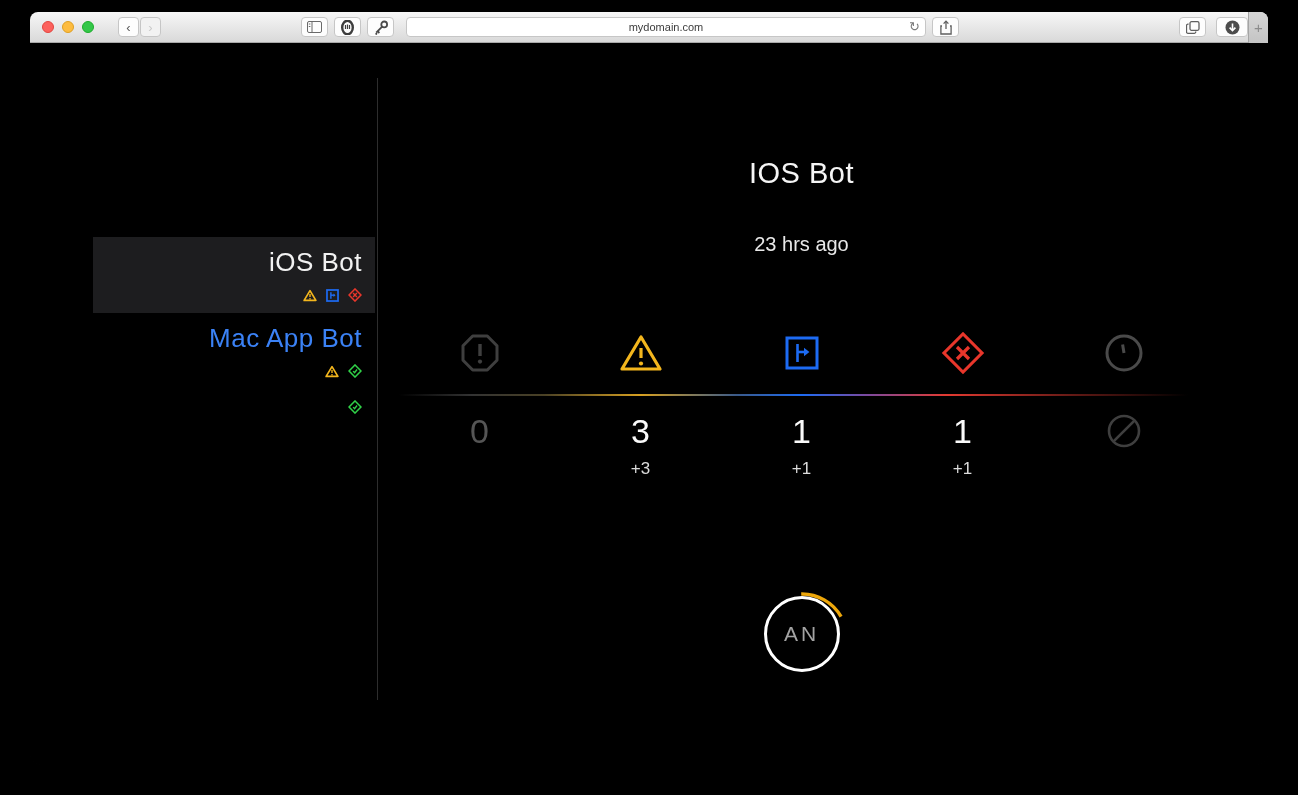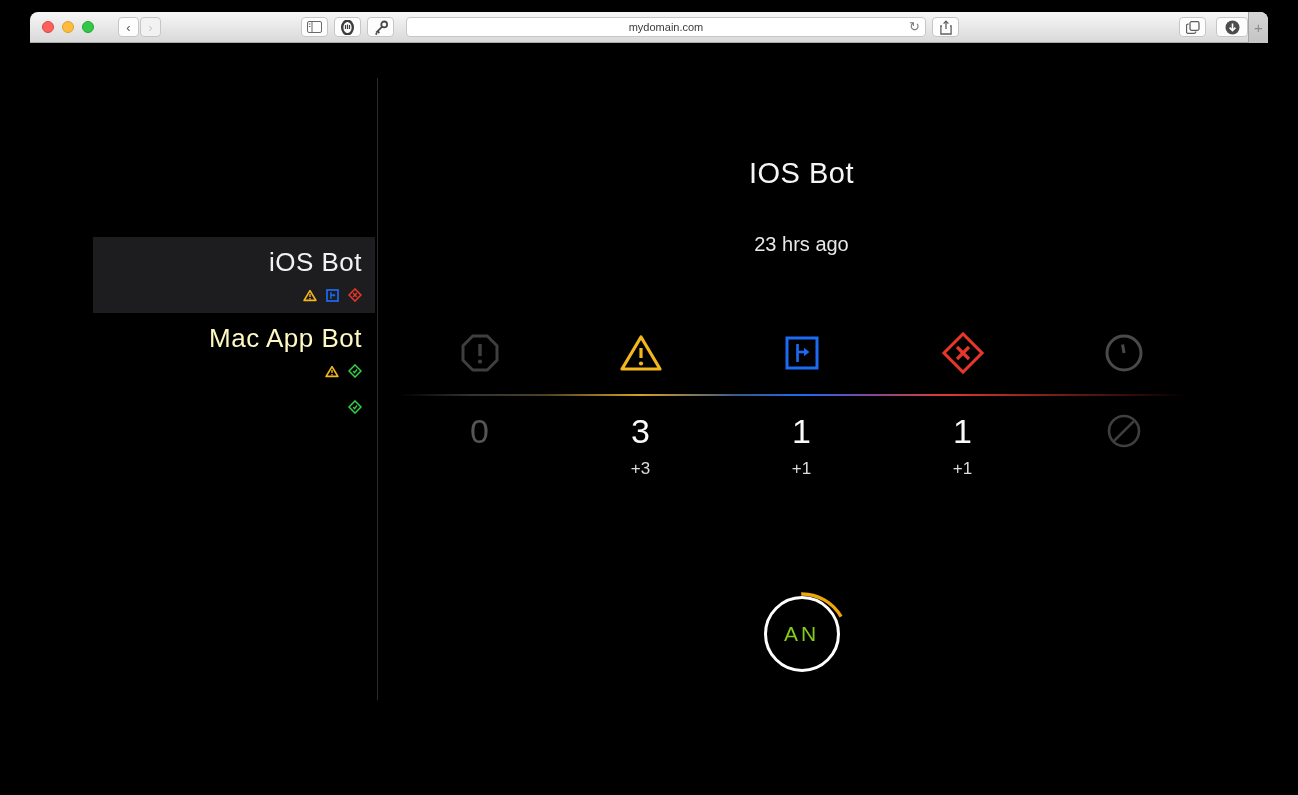--- a/index.html
+++ b/index.html
@@ -45,21 +45,21 @@
   
   .content { position:relative; height:722px; width:100%; background:#000; display:flex; }
 
   
   .sidebar { width:347px; position:relative; }
   .vdivider { position:absolute; left:347px; top:35px; height:622px; width:1px; background:#2d2d2d; }
   .bot-row { margin-left:63px; width:282px; height:78px; padding:4px 13px 0 0;
              text-align:right; cursor:default; }
   .bot-row.first { margin-top:194px; height:76px; }
   .bot-row.selected { background:#1d1d1f; }
-  .bot-label { font-size:26px; line-height:42px; color:#fef9c3; letter-spacing:0.5px; }
+  .bot-label { font-size:26px; line-height:42px; color:#3b82f6; letter-spacing:0.5px; }
   .bot-row.selected .bot-label { color:#f2f2f2; }
   .bot-icons { height:24px; display:flex; justify-content:flex-end; align-items:center; gap:9px; }
 
   
   .main { flex:1; position:relative; }
   .panel { position:absolute; left:22px; top:0; width:805px; }
   .page-title { position:absolute; top:114px; width:100%; text-align:center;
                 color:#f5f5f5; font-size:29px; letter-spacing:0.5px; }
   .page-subtitle { position:absolute; top:166px; width:100%; text-align:center;
                    color:#e8e8e8; font-size:20px;margin-top:24px; }
@@ -73,21 +73,21 @@
 
   .specline { position:absolute; top:351px; left:0; width:805px; height:2px;
               background:linear-gradient(90deg, rgba(0,0,0,0) 0%, #333 9%, #4a4125 18%,
                  #d7a021 30%, #3a5a8a 42%, #1d6bf3 50%, #7a4aa0 58%,
                  #e33a31 68%, #5a1713 85%, rgba(0,0,0,0) 98%); }
 
   .avatar-wrap { position:absolute; top:510px; left:0; width:100%; height:160px; }
   .avatar { position:absolute; left:50%; top:43px; transform:translateX(-50%);
             width:76px; height:76px; border:3px solid #fff; border-radius:50%;
             display:flex; align-items:center; justify-content:center;
-            color:#84cc16; font-size:21px; letter-spacing:3px; cursor:default; }
+            color:#a3a3a3; font-size:21px; letter-spacing:3px; cursor:default; }
   .avatar-arc { position:absolute; left:50%; top:36px; transform:translateX(-50%); }
 
   svg { display:block; }
 </style>
 </head>
 <body>
 
 <div class="window">
 
   <div class="toolbar">

